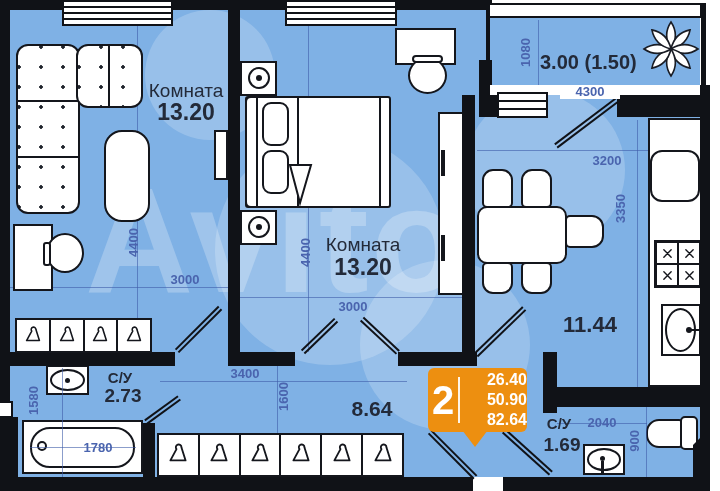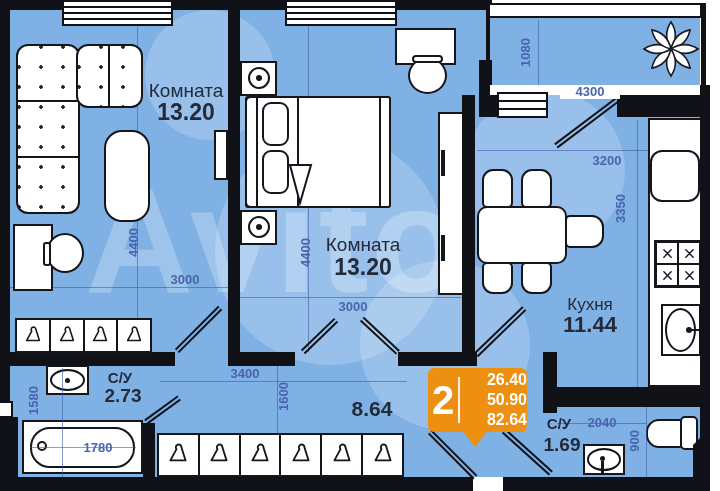--- a/index.html
+++ b/index.html
@@ -267,27 +267,27 @@
 
   <div class="dl" style="left:62px;top:368px;width:1px;height:109px"></div>
   <div class="dl" style="left:30px;top:447px;width:106px;height:1px"></div>
   <div class="dl" style="left:557px;top:423px;width:90px;height:1px"></div>
   <div class="dl" style="left:646px;top:407px;width:1px;height:70px"></div>
 
   <div class="lbl rname" style="left:116px;top:80px;width:140px">Комната</div>
   <div class="lbl rarea" style="left:116px;top:99px;width:140px">13.20</div>
   <div class="lbl rname" style="left:293px;top:234px;width:140px">Комната</div>
   <div class="lbl rarea" style="left:293px;top:254px;width:140px">13.20</div>
-  <div class="lbl" style="left:530px;top:295px;width:120px;font-size:17px;font-weight:500">Кухня</div>
   <div class="lbl" style="left:530px;top:312px;width:120px;font-size:22px;font-weight:700">11.44</div>
   <div class="lbl" style="left:302px;top:397px;width:140px;font-size:21px;font-weight:700">8.64</div>
   <div class="lbl" style="left:95px;top:369px;width:50px;font-size:15px;font-weight:700">С/У</div>
   <div class="lbl" style="left:92px;top:385px;width:62px;font-size:19px;font-weight:700">2.73</div>
   <div class="lbl" style="left:536px;top:415px;width:46px;font-size:15px;font-weight:700">С/У</div>
   <div class="lbl" style="left:534px;top:434px;width:56px;font-size:19px;font-weight:700">1.69</div>
+  <div class="lbl" style="left:540px;top:51px;font-size:20px;font-weight:600">3.00 (1.50)</div>
 
   <div class="dim vdim" style="left:126px;top:228px">4400</div>
   <div class="dim" style="left:150px;top:272px;width:70px">3000</div>
   <div class="dim vdim" style="left:298px;top:238px">4400</div>
   <div class="dim" style="left:318px;top:299px;width:70px">3000</div>
   <div class="dim" style="left:572px;top:153px;width:70px">3200</div>
   <div class="dim vdim" style="left:613px;top:194px">3350</div>
   <div class="dim vdim" style="left:518px;top:38px">1080</div>
   <div class="dim" style="left:560px;top:85px;width:60px;background:#fff;height:14px;line-height:14px">4300</div>
   <div class="dim" style="left:210px;top:366px;width:70px">3400</div>

